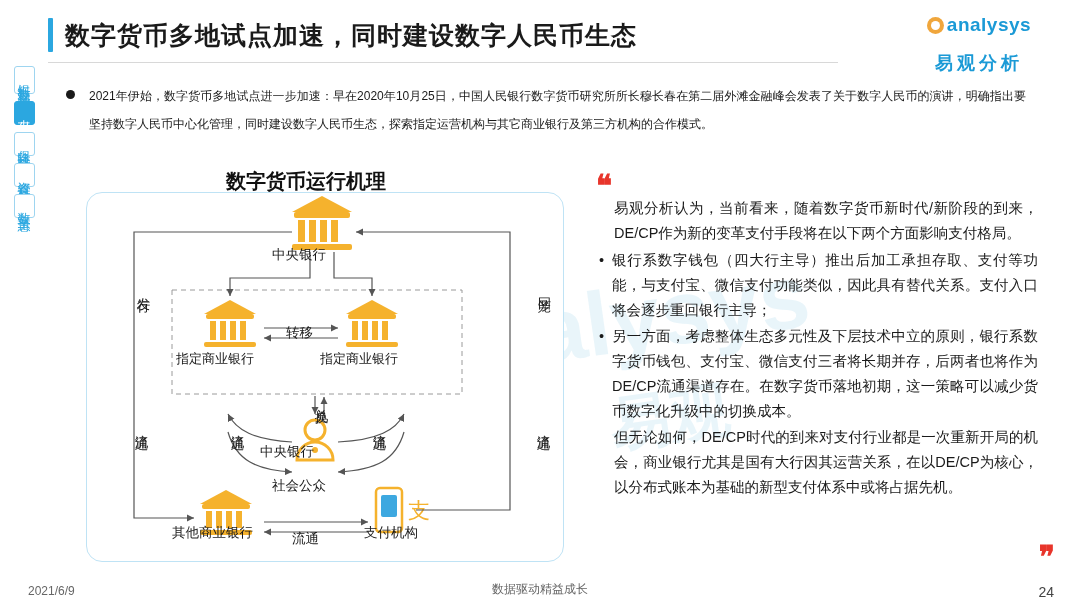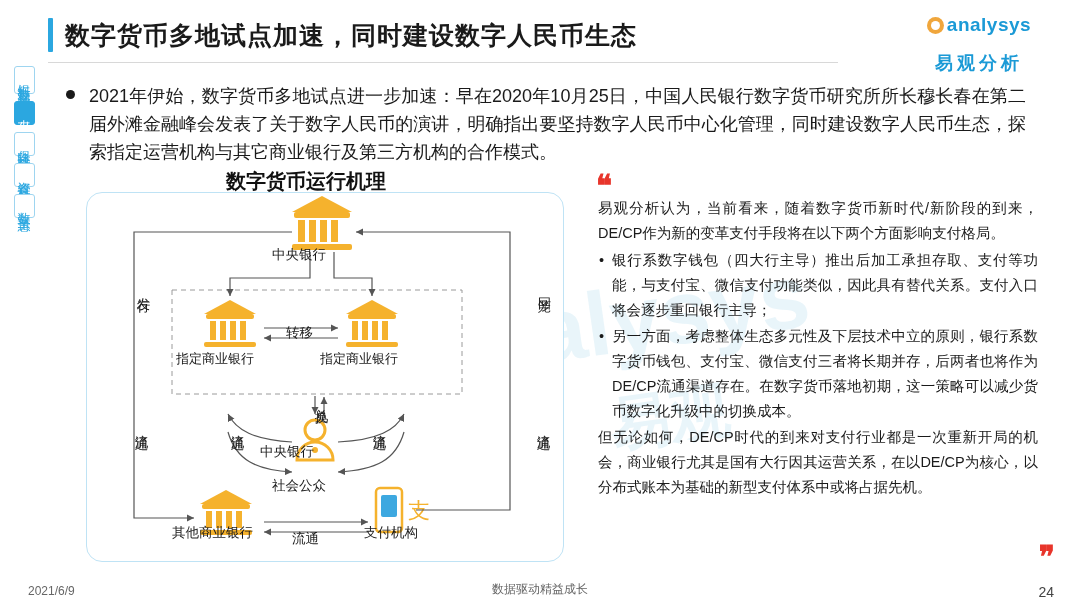--- a/index.html
+++ b/index.html
@@ -134,21 +134,21 @@
   .bullet-dot {
     width: 9px;
     height: 9px;
     background: #1a1a1a;
     border-radius: 50%;
     margin-top: 8px;
     margin-right: 14px;
     flex: none;
   }
   .bullet-text {
-    font-size: 18px;
+    font-size: 12px;
     line-height: 28px;
     color: #1a1a1a;
     text-align: justify;
   }
 
   
   .diagram-title {
     position: absolute;
     left: 226px;
     top: 168px;
@@ -199,21 +199,21 @@
     position: absolute;
     left: 598px;
     top: 196px;
     width: 440px;
     font-size: 14.5px;
     line-height: 25px;
     color: #1a1a1a;
     text-align: justify;
   }
   .commentary p {
-    margin: 0 0 2px 0;
+    margin: 0 0 2px 16px;
   }
   .commentary ul {
     margin: 0;
     padding-left: 14px;
     list-style: none;
   }
   .commentary li {
     position: relative;
     margin-bottom: 1px;
   }

